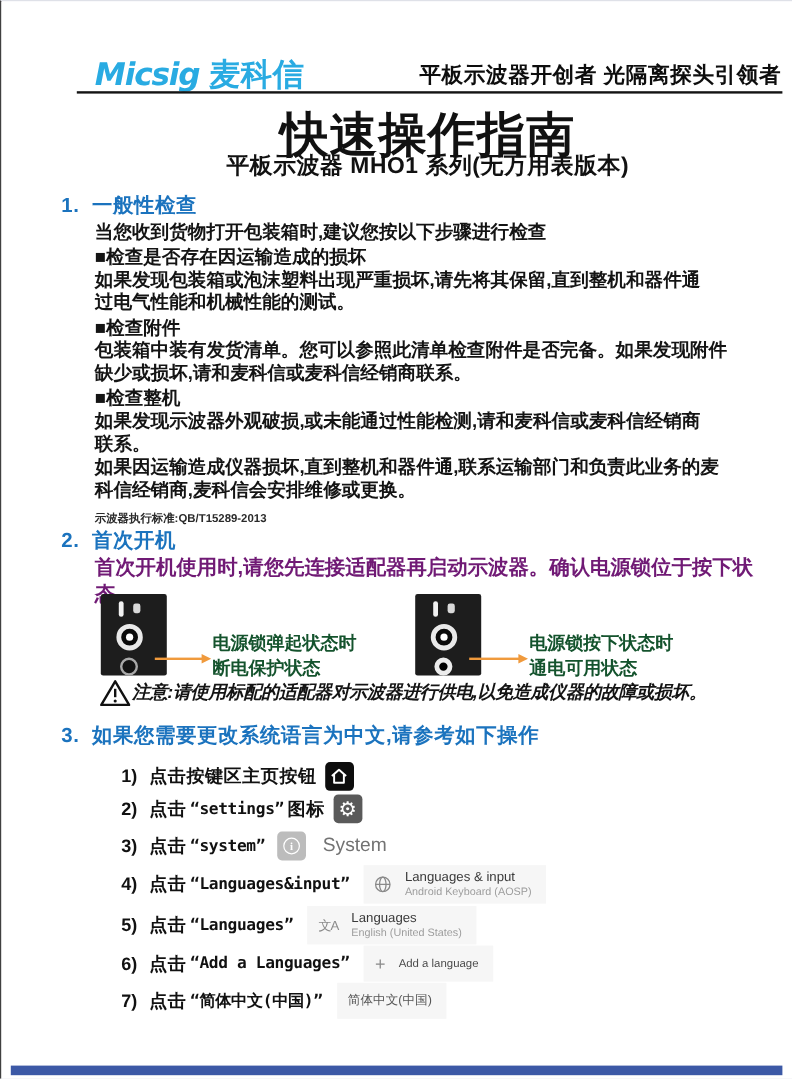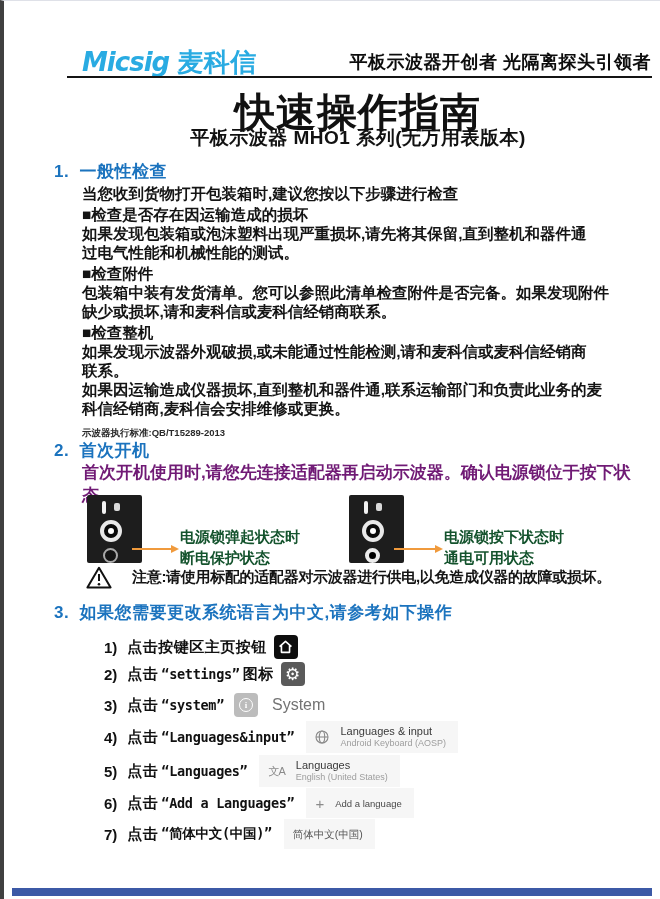--- a/index.html
+++ b/index.html
@@ -1,20 +1,20 @@
 <!DOCTYPE html>
 <html><head>
 <meta charset="utf-8">
 <style>
   * { margin:0; padding:0; box-sizing:border-box; }
   html,body { background:#e9e9ee; }
   .page {
     position:relative; width:660px; height:899px; background:#ffffff;
     font-family:"Liberation Sans","DejaVu Sans",sans-serif; color:#111;
-    overflow:hidden; border-left:4px solid #404040; border-top:1px solid #dfe1e8;
+    overflow:hidden; border-left:1px solid #404040; border-top:1px solid #dfe1e8;
   }
   
   .logo { position:absolute; top:44px; left:78px; font-size:26px; font-weight:800; color:#29abe2; letter-spacing:.5px; white-space:nowrap; }
   .logo .latin { font-style:italic; font-family:"DejaVu Sans",sans-serif; letter-spacing:-1px; margin-right:8px; }
   .slogan { position:absolute; top:49px; right:9px; font-size:18px; font-weight:700; color:#0d0d0d; letter-spacing:.5px; white-space:nowrap; }
   .rule { position:absolute; top:75px; left:63px; right:8px; border-top:2px solid #141414; }
   .title { position:absolute; top:84px; left:55px; right:3px; text-align:center; font-size:40px; font-weight:800; letter-spacing:1px; }
   .subtitle { position:absolute; top:124px; left:55px; right:3px; text-align:center; font-size:19px; font-weight:700; letter-spacing:.5px; }
   
   .sec-head { position:absolute; left:30px; font-size:17px; font-weight:700; color:#1b73be; letter-spacing:.5px; white-space:pre;margin-left:20px; }
@@ -35,21 +35,21 @@
   .panel .lock { position:absolute; top:53px; left:16px; width:15px; height:15px; border-radius:50%; }
   .lock.up { border:2px solid #a9a9a9; background:#141414; }
   .lock.down { border:4px solid #ececec; background:#000; }
   .p1 { left:83px; } .p2 { left:345px; }
   .arrow { position:absolute; top:57px; height:2px; background:#f09a3c; }
   .arrow::after { content:""; position:absolute; right:-7px; top:-3.5px; width:0; height:0;
     border-left:8px solid #f09a3c; border-top:4.5px solid transparent; border-bottom:4.5px solid transparent; }
   .a1 { left:128px; width:40px; } .a2 { left:390px; width:42px; }
   .cap { position:absolute; top:35px; font-size:15px; font-weight:700; line-height:21px; white-space:pre-line; color:#14532d; }
   .c1 { left:176px; } .c2 { left:440px; }
-  .warning-row { position:absolute; top:565px; left:82px; right:6px; display:flex; align-items:center; gap:20px; }
+  .warning-row { position:absolute; top:565px; left:82px; right:6px; display:flex; align-items:center; gap:1px;font-style:italic; }
   .warning-text { font-size:15px; font-weight:700; color:#141414; white-space:nowrap; letter-spacing:-.3px; }
   
   .steps { position:absolute; top:628px; left:100px; right:4px; height:230px; }
   .step { position:absolute; left:0; height:36px; display:flex; align-items:center; white-space:nowrap; }
   .st1{top:0;} .st2{top:27px;} .st3{top:58px;} .st4{top:90px;} .st5{top:124px;} .st6{top:156px;} .st7{top:187px;}
   .step-num { font-size:15px; font-weight:700; margin-right:10px; }
   .step-txt { font-size:15px; font-weight:700; letter-spacing:.5px; }
   .step-quote { font-family:"DejaVu Sans Mono","Liberation Mono",monospace; font-size:13.5px; font-weight:700; margin:0 3px; letter-spacing:-.3px; }
   .icon-sq { width:24px; height:24px; border-radius:4px; display:inline-flex; align-items:center; justify-content:center; margin-left:7px; flex:none; }
   .sq-home { background:#0d0d0d; }

